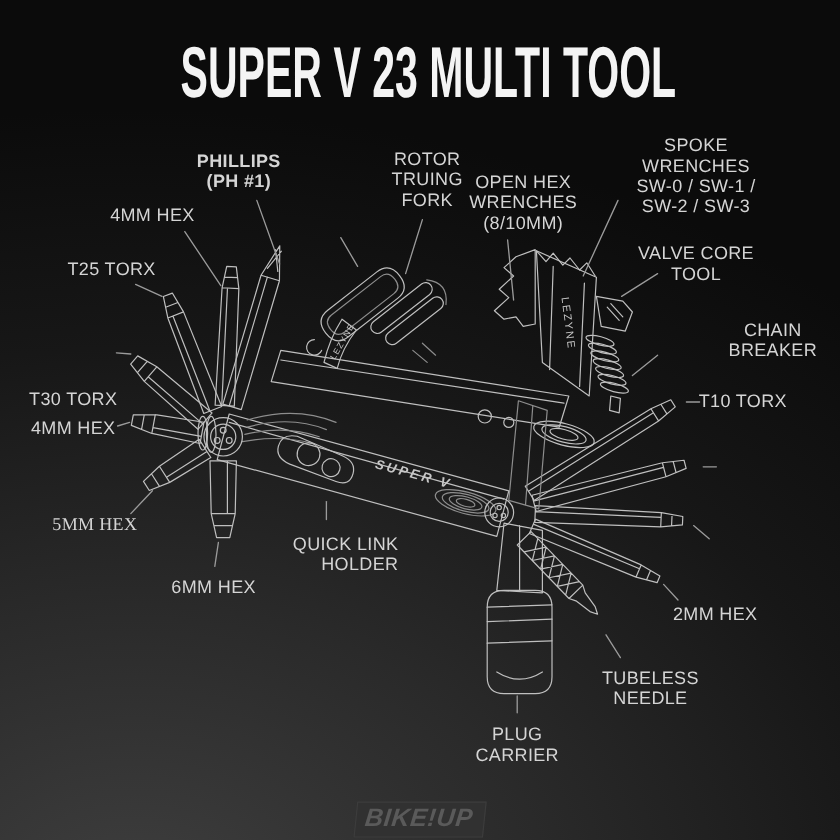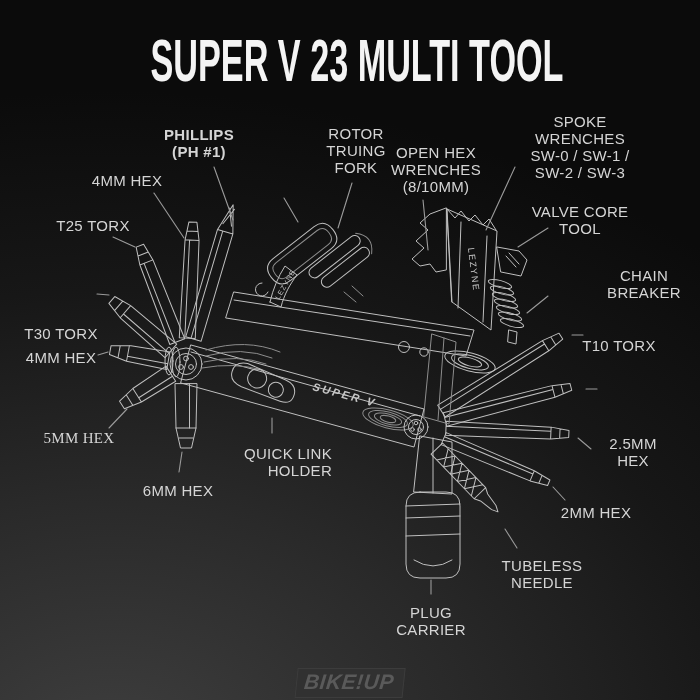--- a/index.html
+++ b/index.html
@@ -208,22 +208,21 @@
 FORK</div>
   <div class="lbl" style="left:436px;top:169px;">OPEN HEX
 WRENCHES
 (8/10MM)</div>
   <div class="lbl" style="left:580px;top:147px;">SPOKE WRENCHES
 SW-0 / SW-1 / SW-2 / SW-3</div>
   <div class="lbl" style="left:580px;top:220px;">VALVE CORE
 TOOL</div>
   <div class="lbl" style="left:604px;top:284px;margin-left:40px;">CHAIN
 BREAKER</div>
-  <div class="lbl" style="left:619px;top:345px;">T10 TORX</div>
-  <div class="lbl" style="left:633px;top:452px;">2.5MM HEX</div>
+  <div class="lbl" style="left:619px;top:335px;">T10 TORX</div>
   <div class="lbl" style="left:596px;top:512px;">2MM HEX</div>
   <div class="lbl" style="left:542px;top:574px;">TUBELESS
 NEEDLE</div>
   <div class="lbl" style="left:431px;top:621px;">PLUG
 CARRIER</div>
   <div class="lbl" style="left:288px;top:462px;text-align:right;">QUICK LINK
 HOLDER</div>
 
   <div class="wm">BIKE!UP</div>
 </div>

